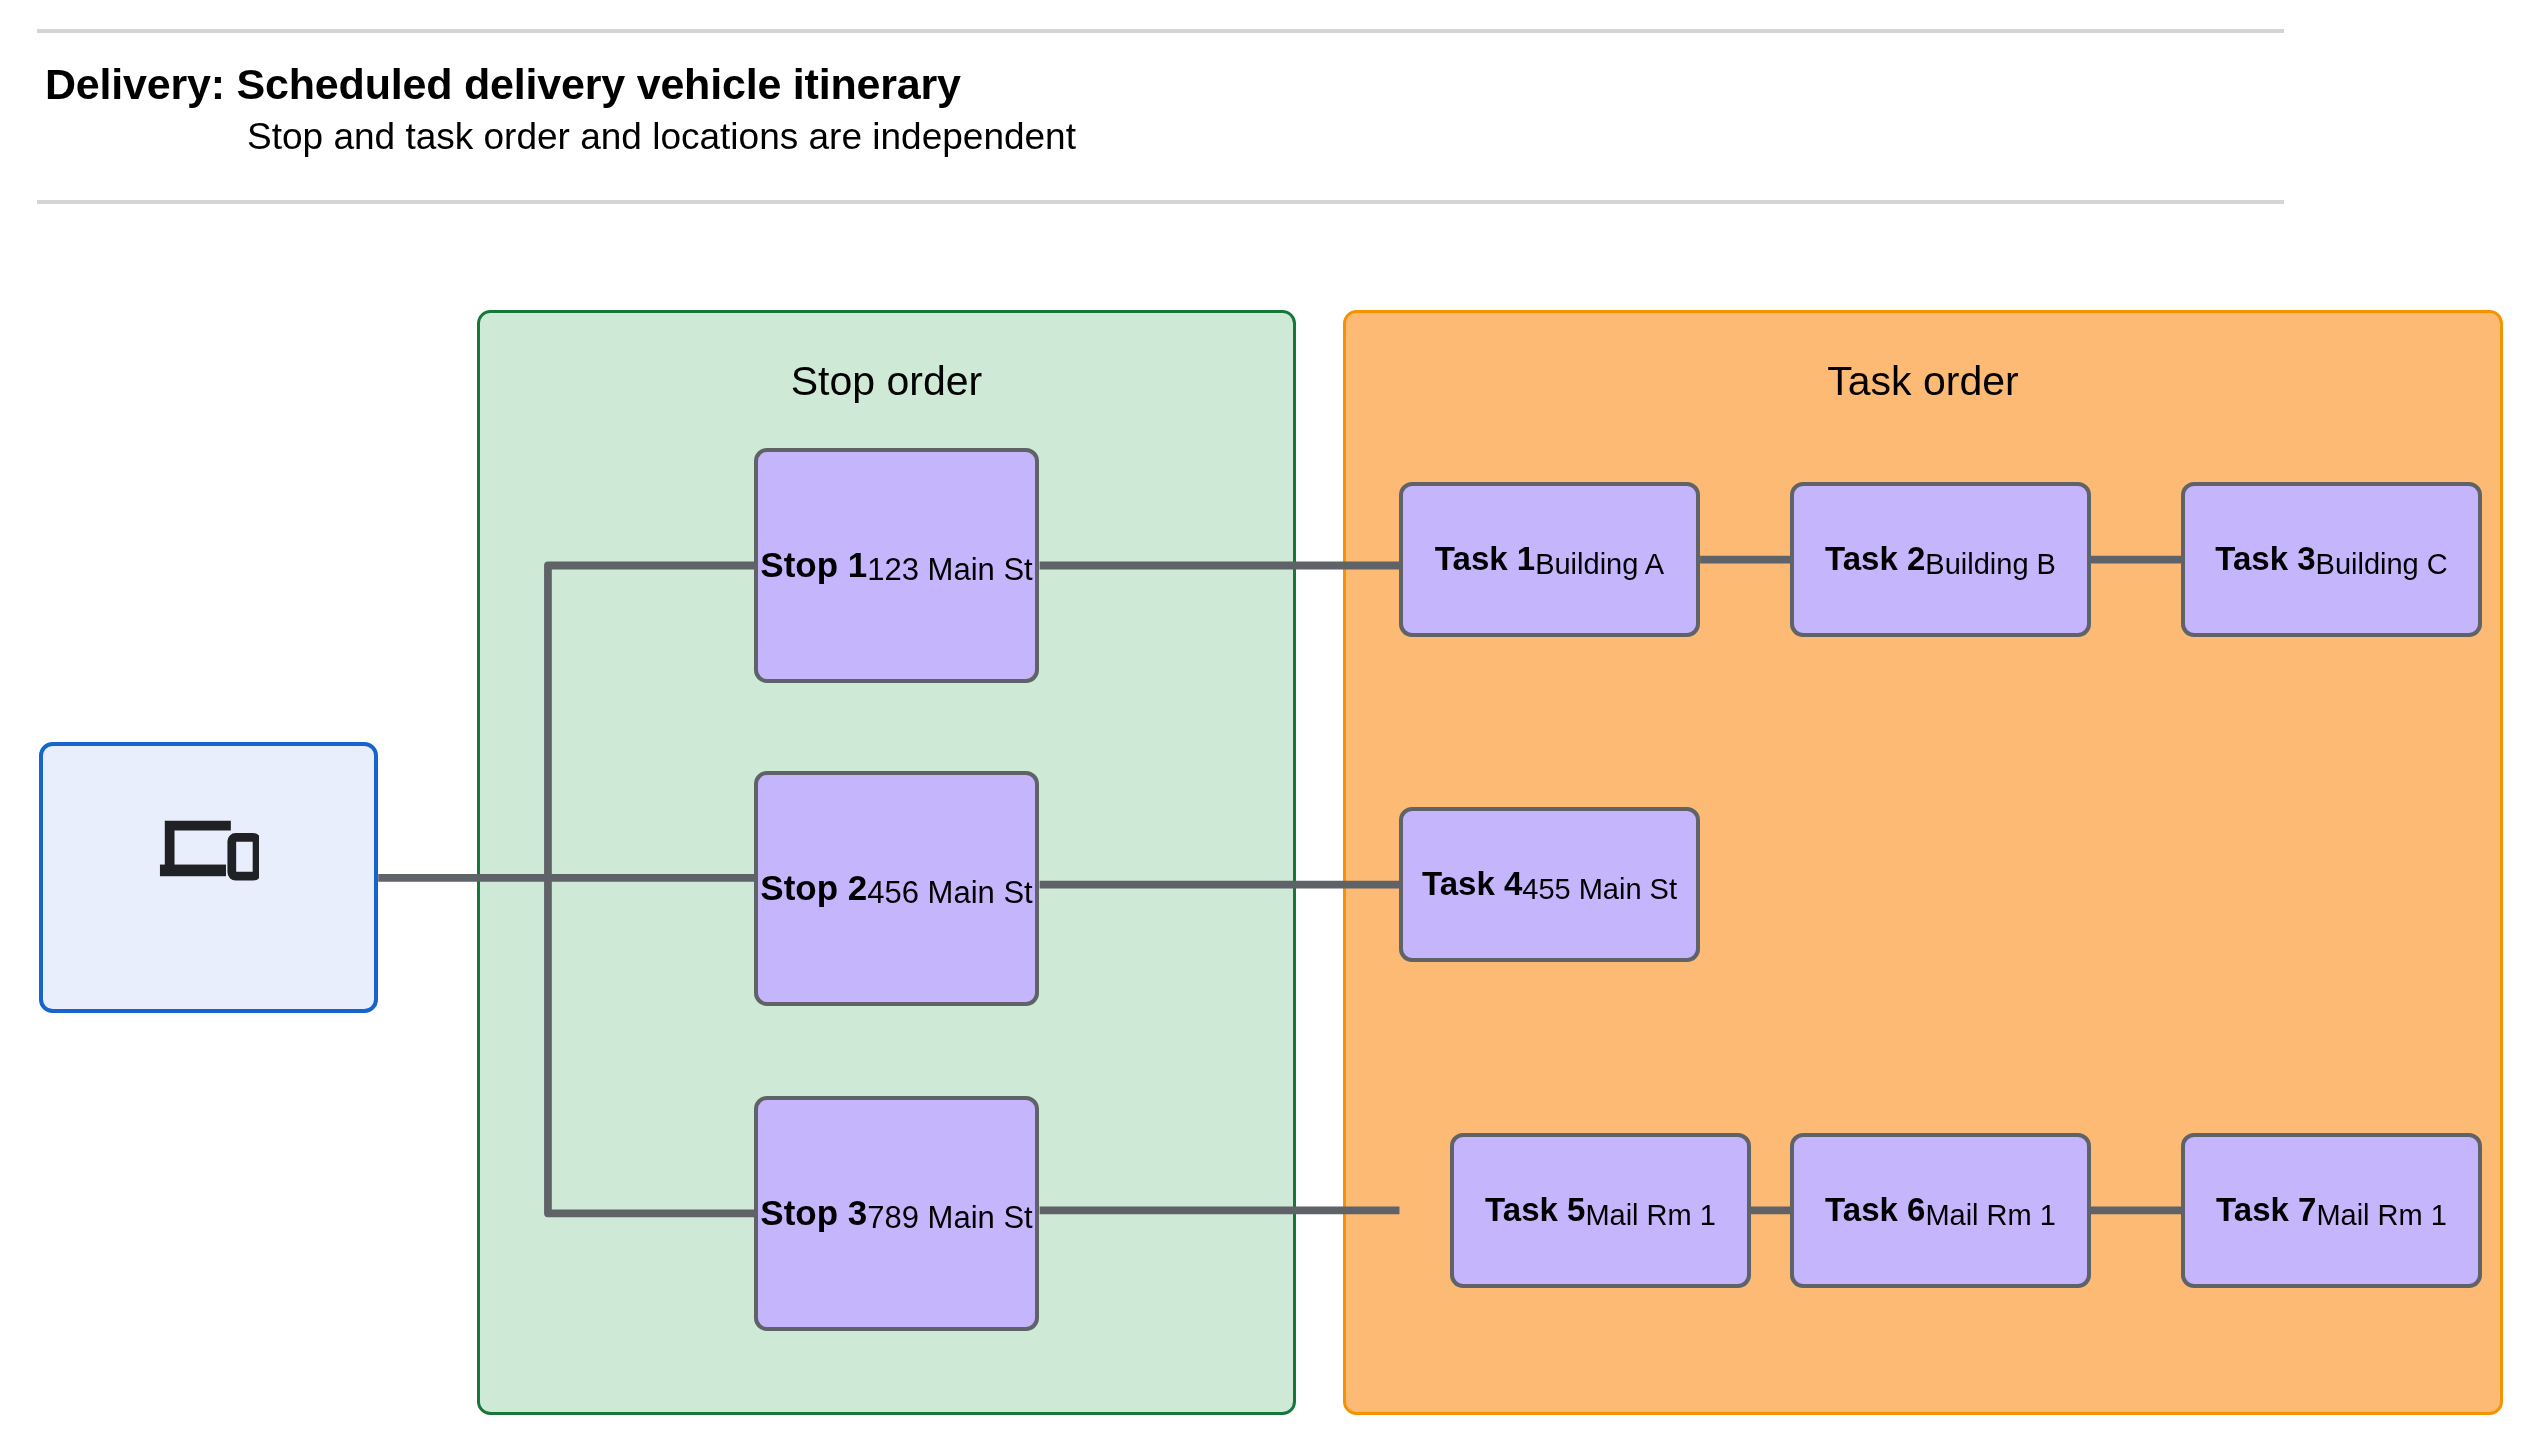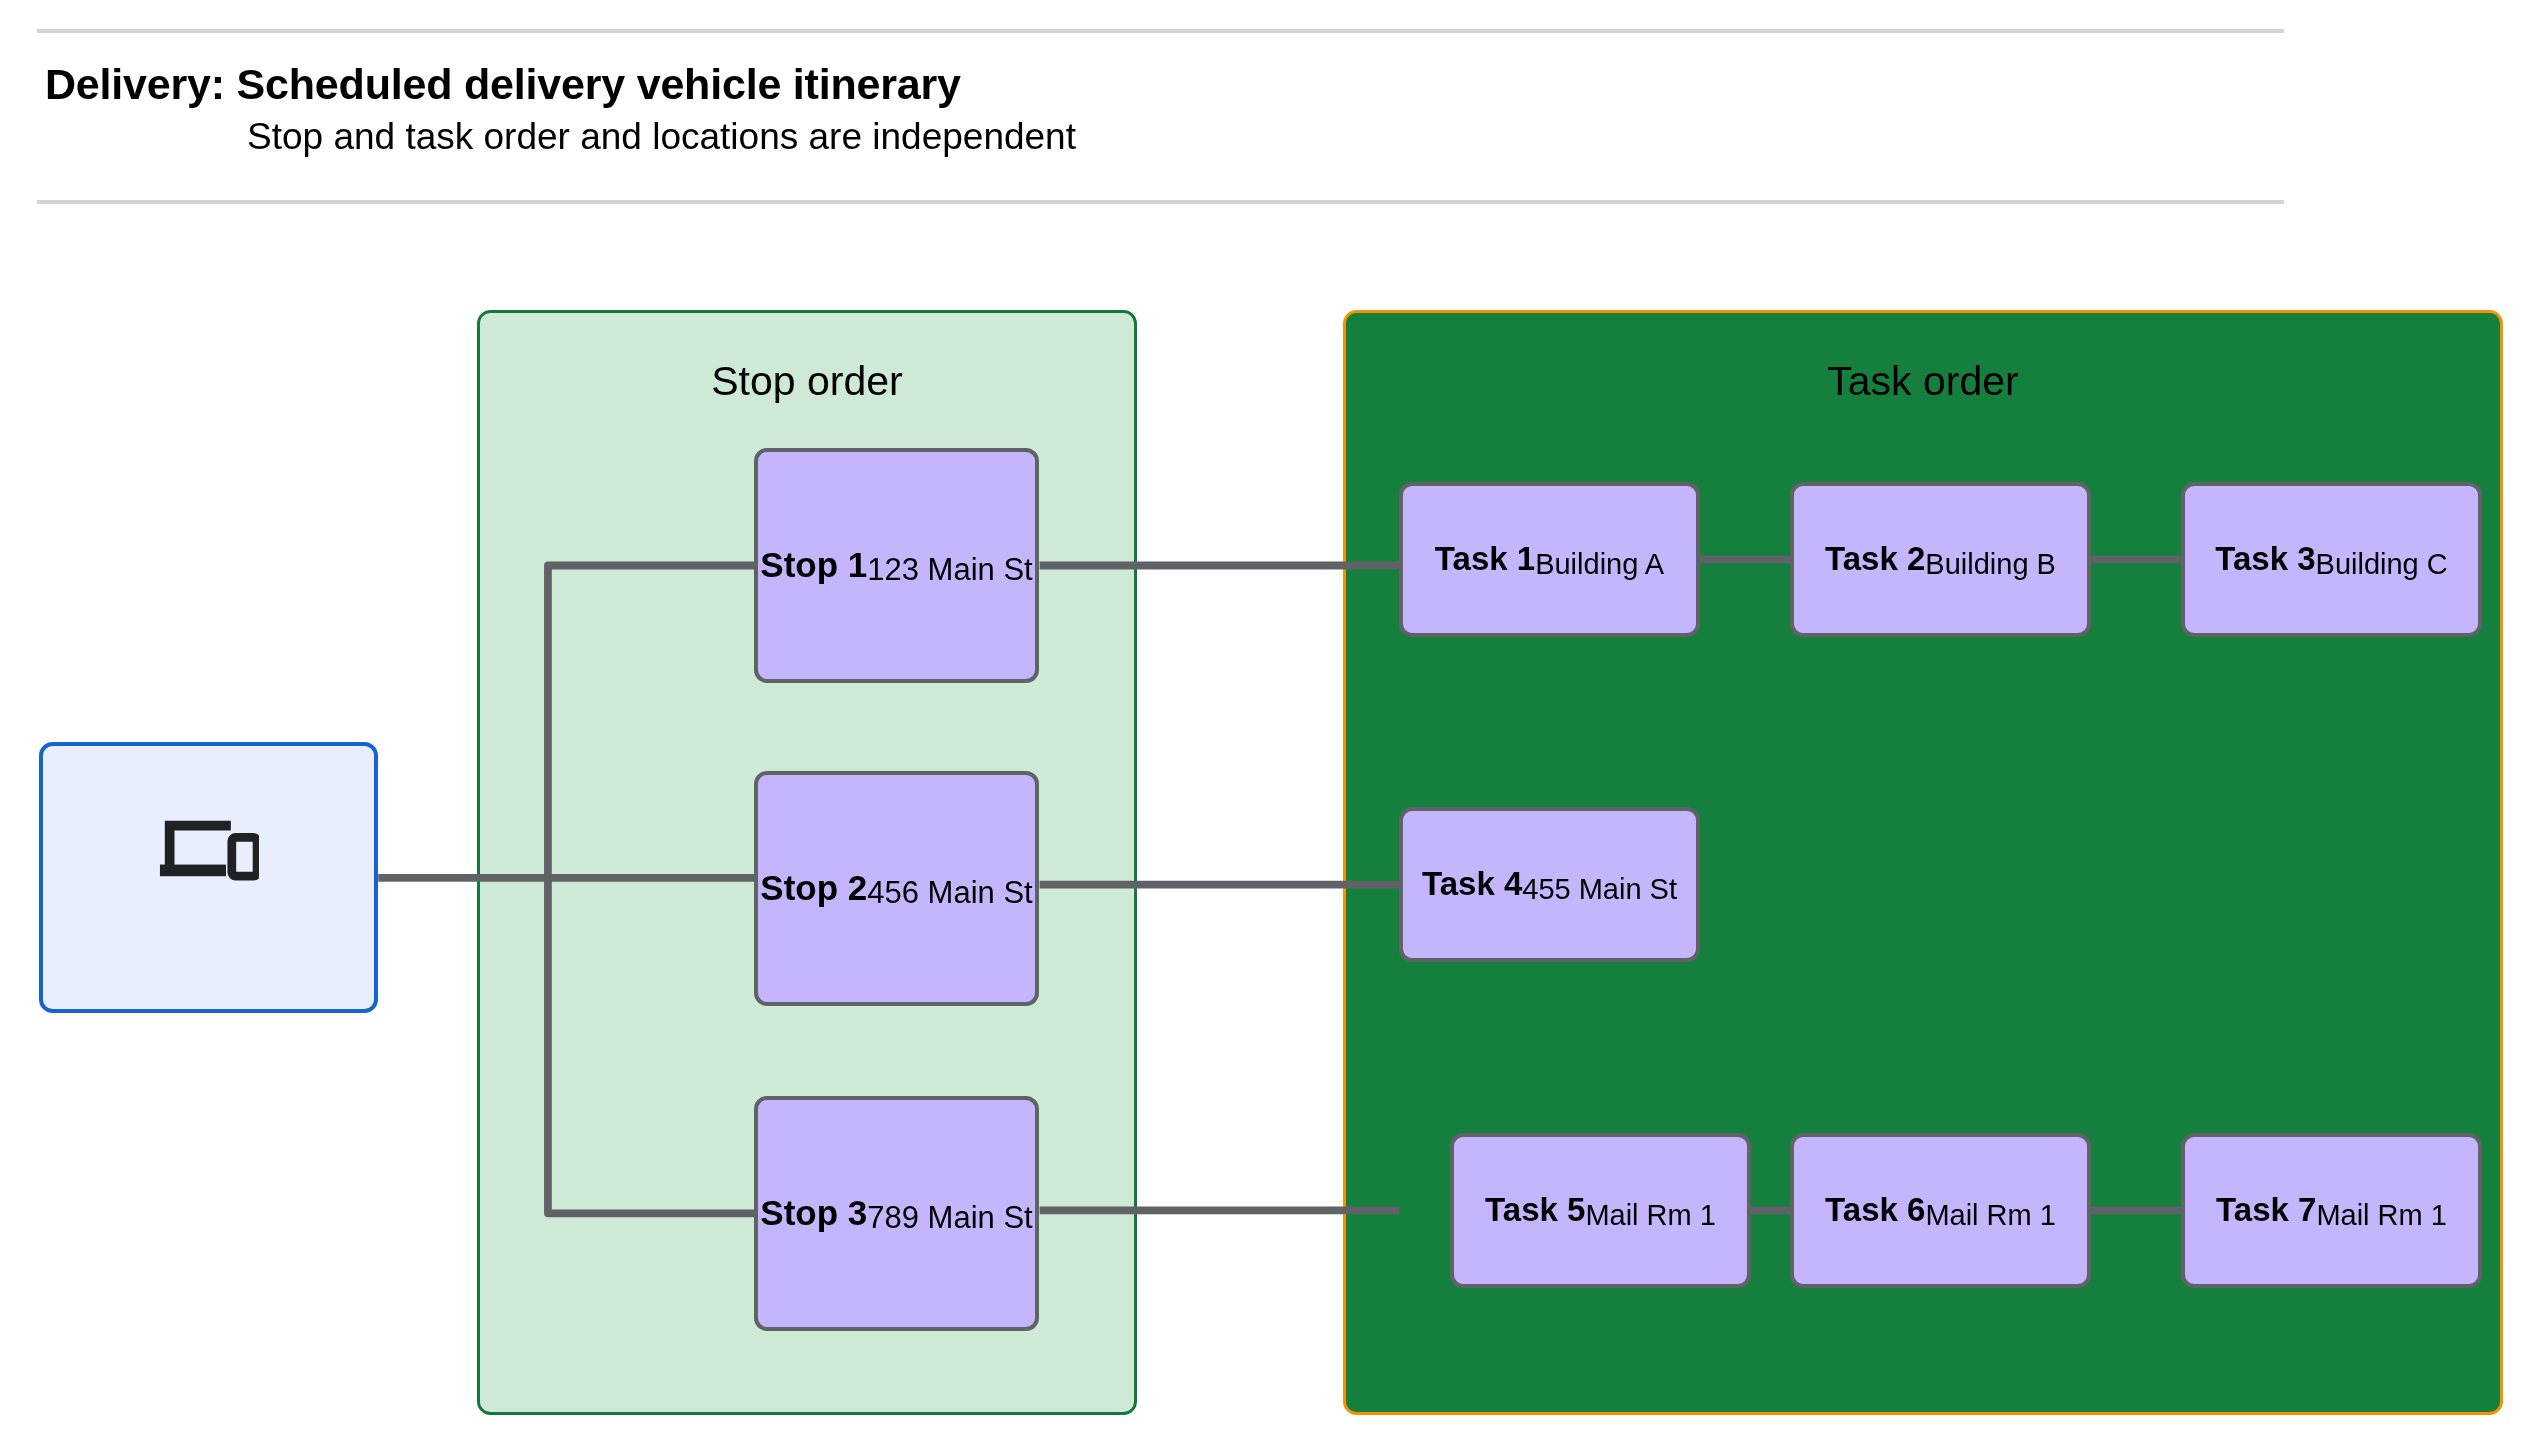--- a/index.html
+++ b/index.html
@@ -64,31 +64,31 @@
 
   
   .group-box {
     position: absolute;
     border-radius: 13.6px;
     box-sizing: border-box;
   }
   #stop-order-group {
     left: 477px;
     top: 310px;
-    width: 660px;
+    width: 819px;
     height: 1105px;
     background: #cee9d6;
     border: 3.9px solid #16773a;
   }
   #task-order-group {
     left: 1343px;
     top: 310px;
     width: 1160px;
     height: 1105px;
-    background: #15803d;
+    background: #fdba74;
     border: 3.9px solid #f59200;
   }
   .group-title {
     position: absolute;
     left: 0;
     top: 45px;
     width: 100%;
     text-align: center;
     font-size: 41px;
     font-weight: normal;

